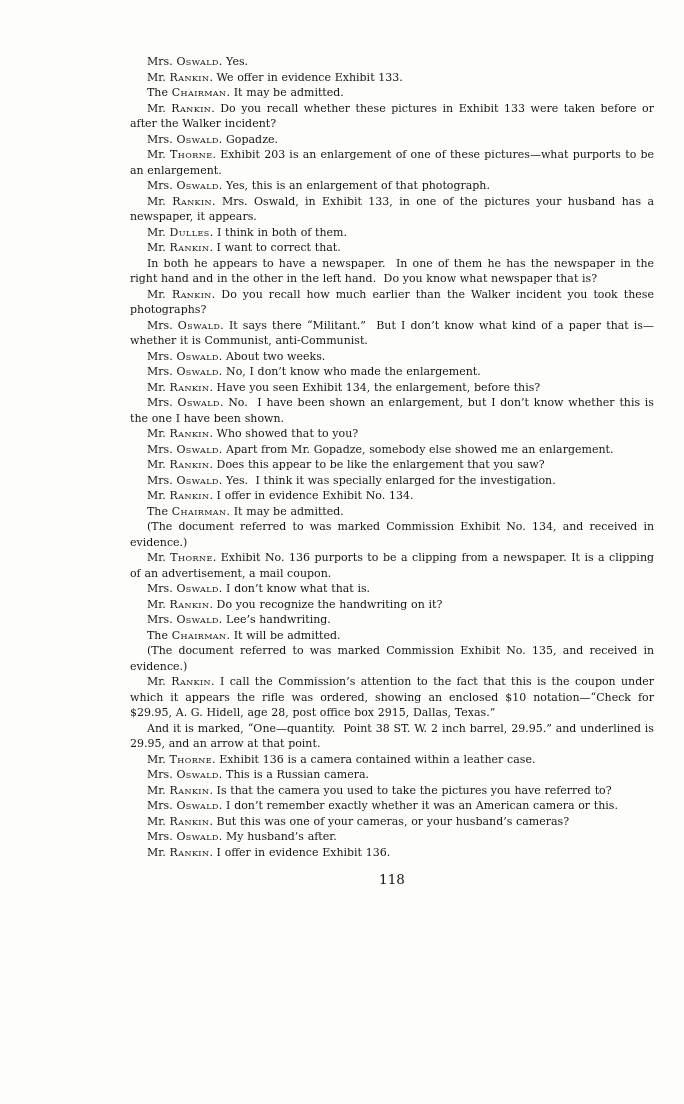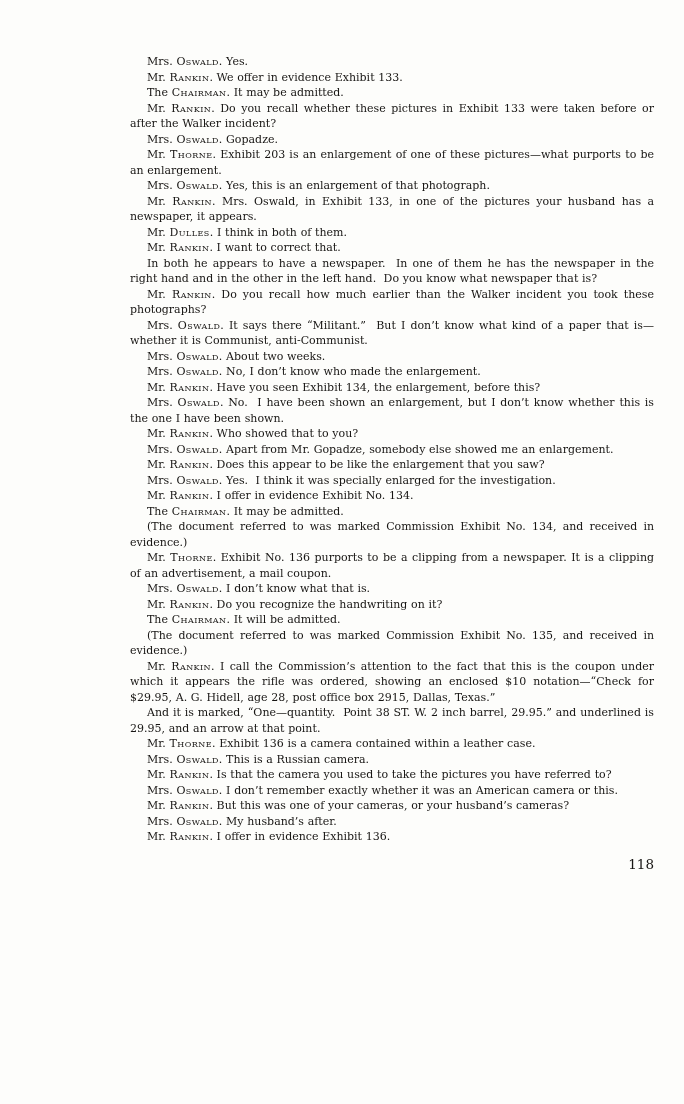--- a/index.html
+++ b/index.html
@@ -31,21 +31,21 @@
     word-spacing: 0.02em;
   }
   .speaker .sc {
     font-variant: small-caps;
     letter-spacing: 0.04em;
   }
   .page-number {
     margin-top: 11px;
     font-size: 13.5px;
     line-height: 16px;
-    text-align: right;
+    text-align: center;
   }
 </style>
 </head>
 <body>
 
 <div class="page">
   <div class="transcript">
   <p><span class="speaker">Mrs. <span class="sc">Oswald</span>.</span> <span>Yes.</span></p>
 
   <p><span class="speaker">Mr. <span class="sc">Rankin</span>.</span> <span>We offer in evidence Exhibit 133.</span></p>
@@ -95,20 +95,21 @@
   <p><span class="speaker">The <span class="sc">Chairman</span>.</span> <span>It may be admitted.</span></p>
 
   <p><span>(The document referred to was marked Commission Exhibit No. 134, and received in evidence.)</span></p>
 
   <p><span class="speaker">Mr. <span class="sc">Thorne</span>.</span> <span>Exhibit No. 136 purports to be a clipping from a newspaper. It is a clipping of an advertisement, a mail coupon.</span></p>
 
   <p><span class="speaker">Mrs. <span class="sc">Oswald</span>.</span> <span>I don’t know what that is.</span></p>
 
   <p><span class="speaker">Mr. <span class="sc">Rankin</span>.</span> <span>Do you recognize the handwriting on it?</span></p>
 
+  <p><span class="speaker">Mrs. <span class="sc">Oswald</span>.</span> <span>Lee’s handwriting.</span></p>
 
 
   <p><span class="speaker">The <span class="sc">Chairman</span>.</span> <span>It will be admitted.</span></p>
 
   <p><span>(The document referred to was marked Commission Exhibit No. 135, and received in evidence.)</span></p>
 
   <p><span class="speaker">Mr. <span class="sc">Rankin</span>.</span> <span>I call the Commission’s attention to the fact that this is the coupon under which it appears the rifle was ordered, showing an enclosed $10 notation—“Check for $29.95, A. G. Hidell, age 28, post office box 2915, Dallas, Texas.”</span></p>
 
   <p><span>And it is marked, “One—quantity.&nbsp; Point 38 ST. W. 2 inch barrel, 29.95.” and underlined is 29.95, and an arrow at that point.</span></p>
 

